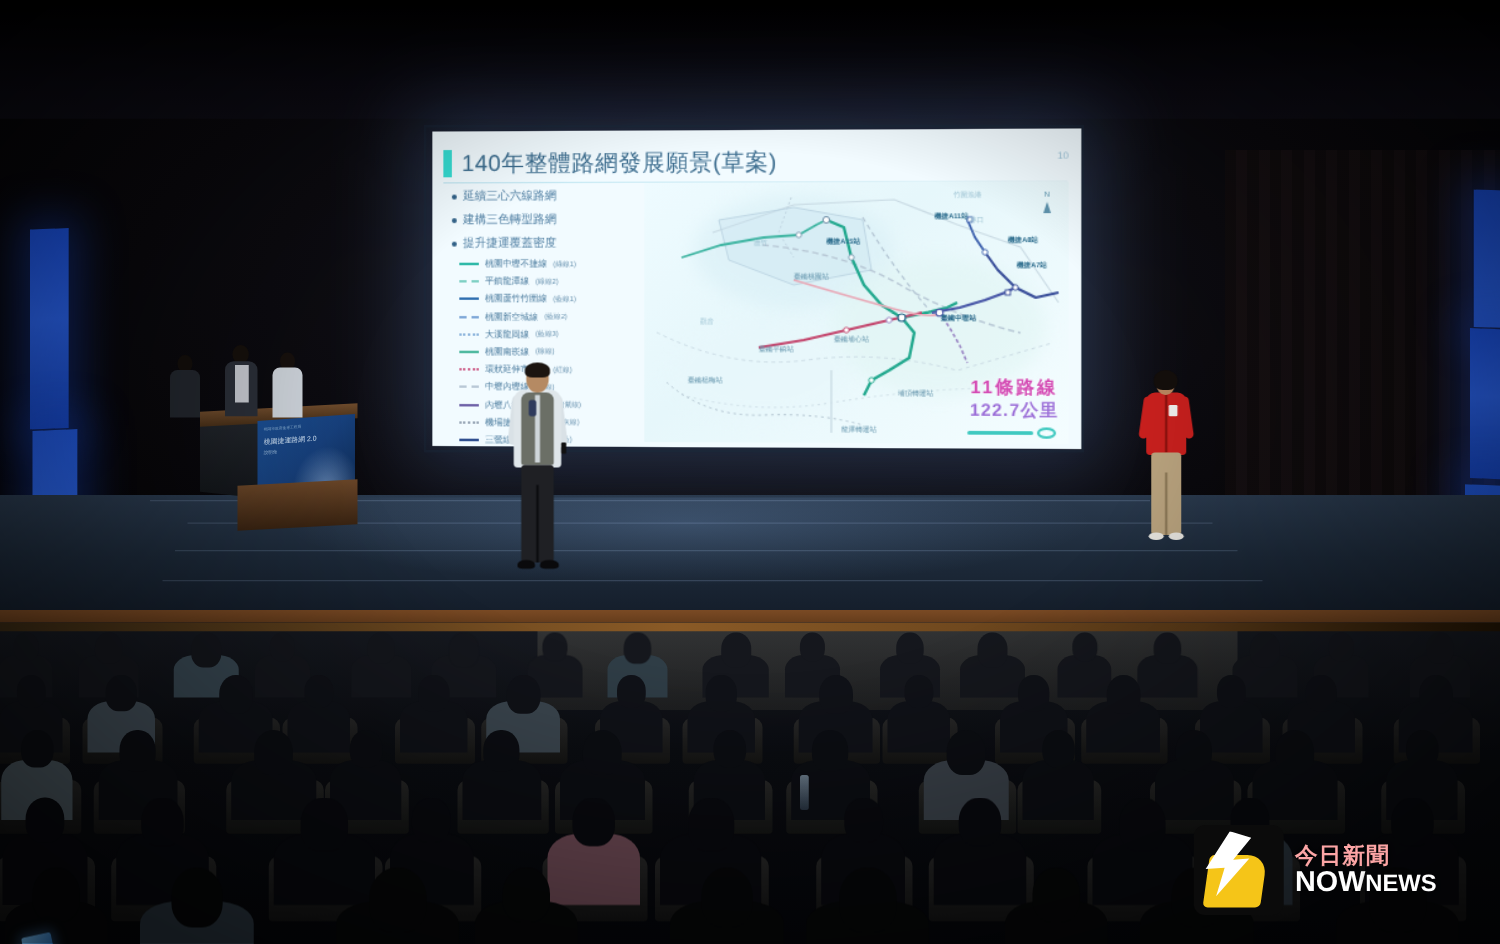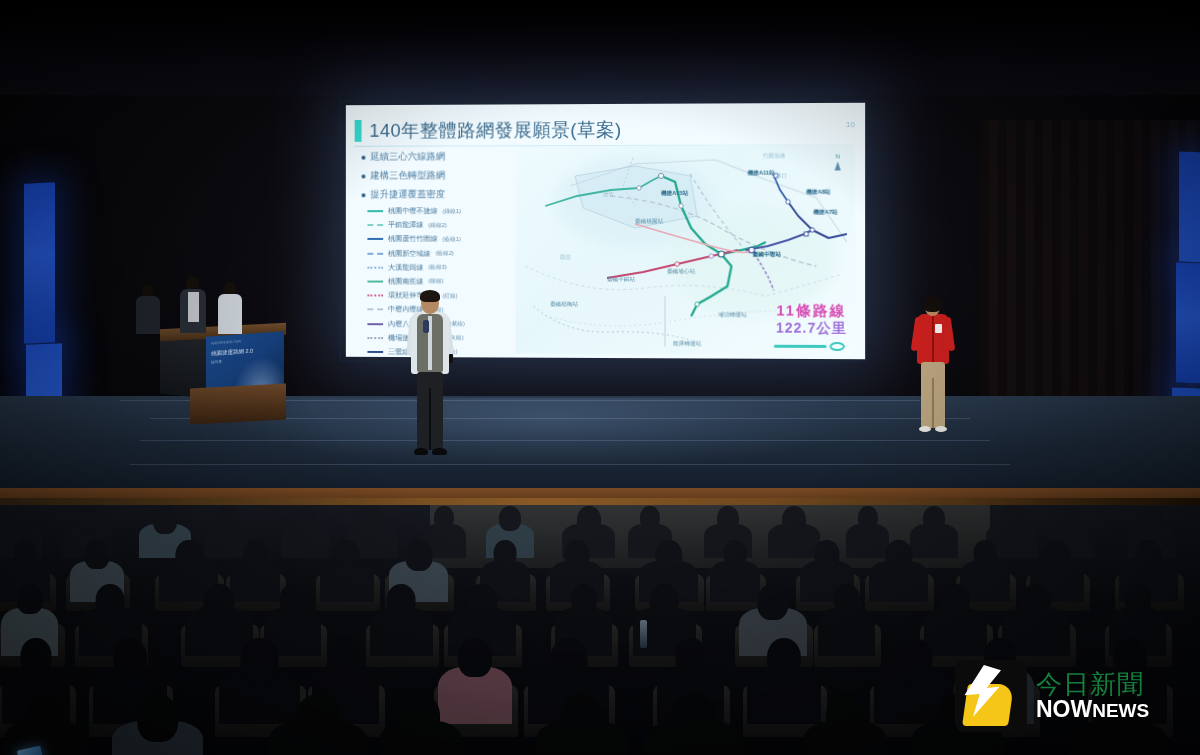--- a/index.html
+++ b/index.html
@@ -289,21 +289,21 @@
     background:#f5c518; border-radius:4px 16px 4px 4px;
     transform:skewX(-8deg);
   }
   #watermark .mark .white {
     position:absolute; left:8px; top:5px; width:38px; height:52px;
     background:#fff;
     clip-path:polygon(55% 0, 100% 10%, 62% 44%, 96% 42%, 26% 100%, 44% 56%, 4% 58%);
   }
   #watermark .wtext { display:flex; flex-direction:column; gap:1px; }
   #watermark .cn {
-    font-size:26px; font-weight:normal; color:#15803d; letter-spacing:1px; line-height:1;
+    font-size:18px; font-weight:bold; color:#fca5a5; letter-spacing:1px; line-height:1;
     text-shadow:0 0 6px rgba(0,0,0,.9);
   }
   #watermark .en {
     font-size:21px; font-weight:bold; color:#fff; letter-spacing:0px; line-height:1;
     text-shadow:0 0 6px rgba(0,0,0,.9);
   }
   #watermark .en .now { font-size:23px; }
   #watermark .en .news { font-size:19px; }
 </style>
 </head>

